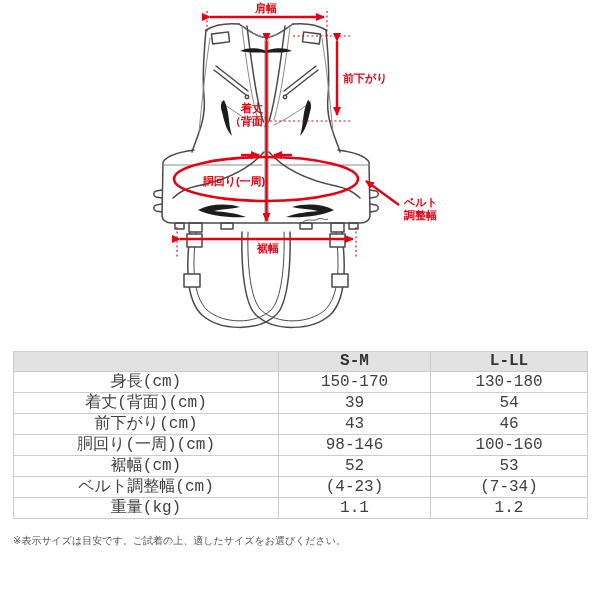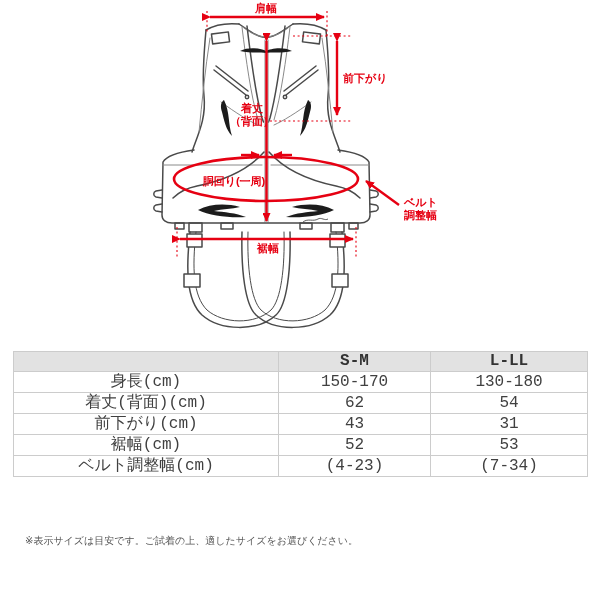--- a/index.html
+++ b/index.html
@@ -16,21 +16,21 @@
   }
   .size-table th, .size-table td {
     border:1px solid #cccccc; font-size:16px; color:#404040; text-align:center;
     font-weight:normal; padding:1px; height:18px; line-height:18px;
     white-space:nowrap; overflow:hidden;font-family:Liberation Mono, monospace;
   }
   .size-table thead th {
     background:#e2e2e2; font-weight:bold; color:#333333; height:17px; line-height:17px;
   }
   .note {
-    position:absolute; top:534px; left:25px; font-size:10px; color:#555555;
+    position:absolute; top:534px; left:13px; font-size:10px; color:#555555;
   }
 </style>
 </head>
 <body>
 
 <svg class="diagram" width="600" height="348" viewBox="0 0 600 348" xmlns="http://www.w3.org/2000/svg">
   <defs>
     <marker id="arr" markerUnits="userSpaceOnUse" markerWidth="10" markerHeight="8" refX="8" refY="4" orient="auto">
       <path d="M0,0 L9,4 L0,8 Z" fill="#e60012"></path>
     </marker>
@@ -147,34 +147,44 @@
     </tr>
   </thead>
   <tbody>
     <tr>
       <td>身長(cm)</td>
       <td>150-170</td>
       <td>130-180</td>
     </tr>
     <tr>
       <td>着丈(背面)(cm)</td>
-      <td>62</td>
+      <td>39</td>
       <td>54</td>
     </tr>
     <tr>
       <td>前下がり(cm)</td>
       <td>43</td>
-      <td>31</td>
+      <td>46</td>
+    </tr>
+    <tr>
+      <td>胴回り(一周)(cm)</td>
+      <td>98-146</td>
+      <td>100-160</td>
     </tr>
     <tr>
       <td>裾幅(cm)</td>
       <td>52</td>
       <td>53</td>
     </tr>
     <tr>
       <td>ベルト調整幅(cm)</td>
       <td>(4-23)</td>
       <td>(7-34)</td>
     </tr>
+    <tr>
+      <td>重量(kg)</td>
+      <td>1.1</td>
+      <td>1.2</td>
+    </tr>
   </tbody>
 </table>
 
 <div class="note">※表示サイズは目安です。ご試着の上、適したサイズをお選びください。</div>
 
 </body></html>

